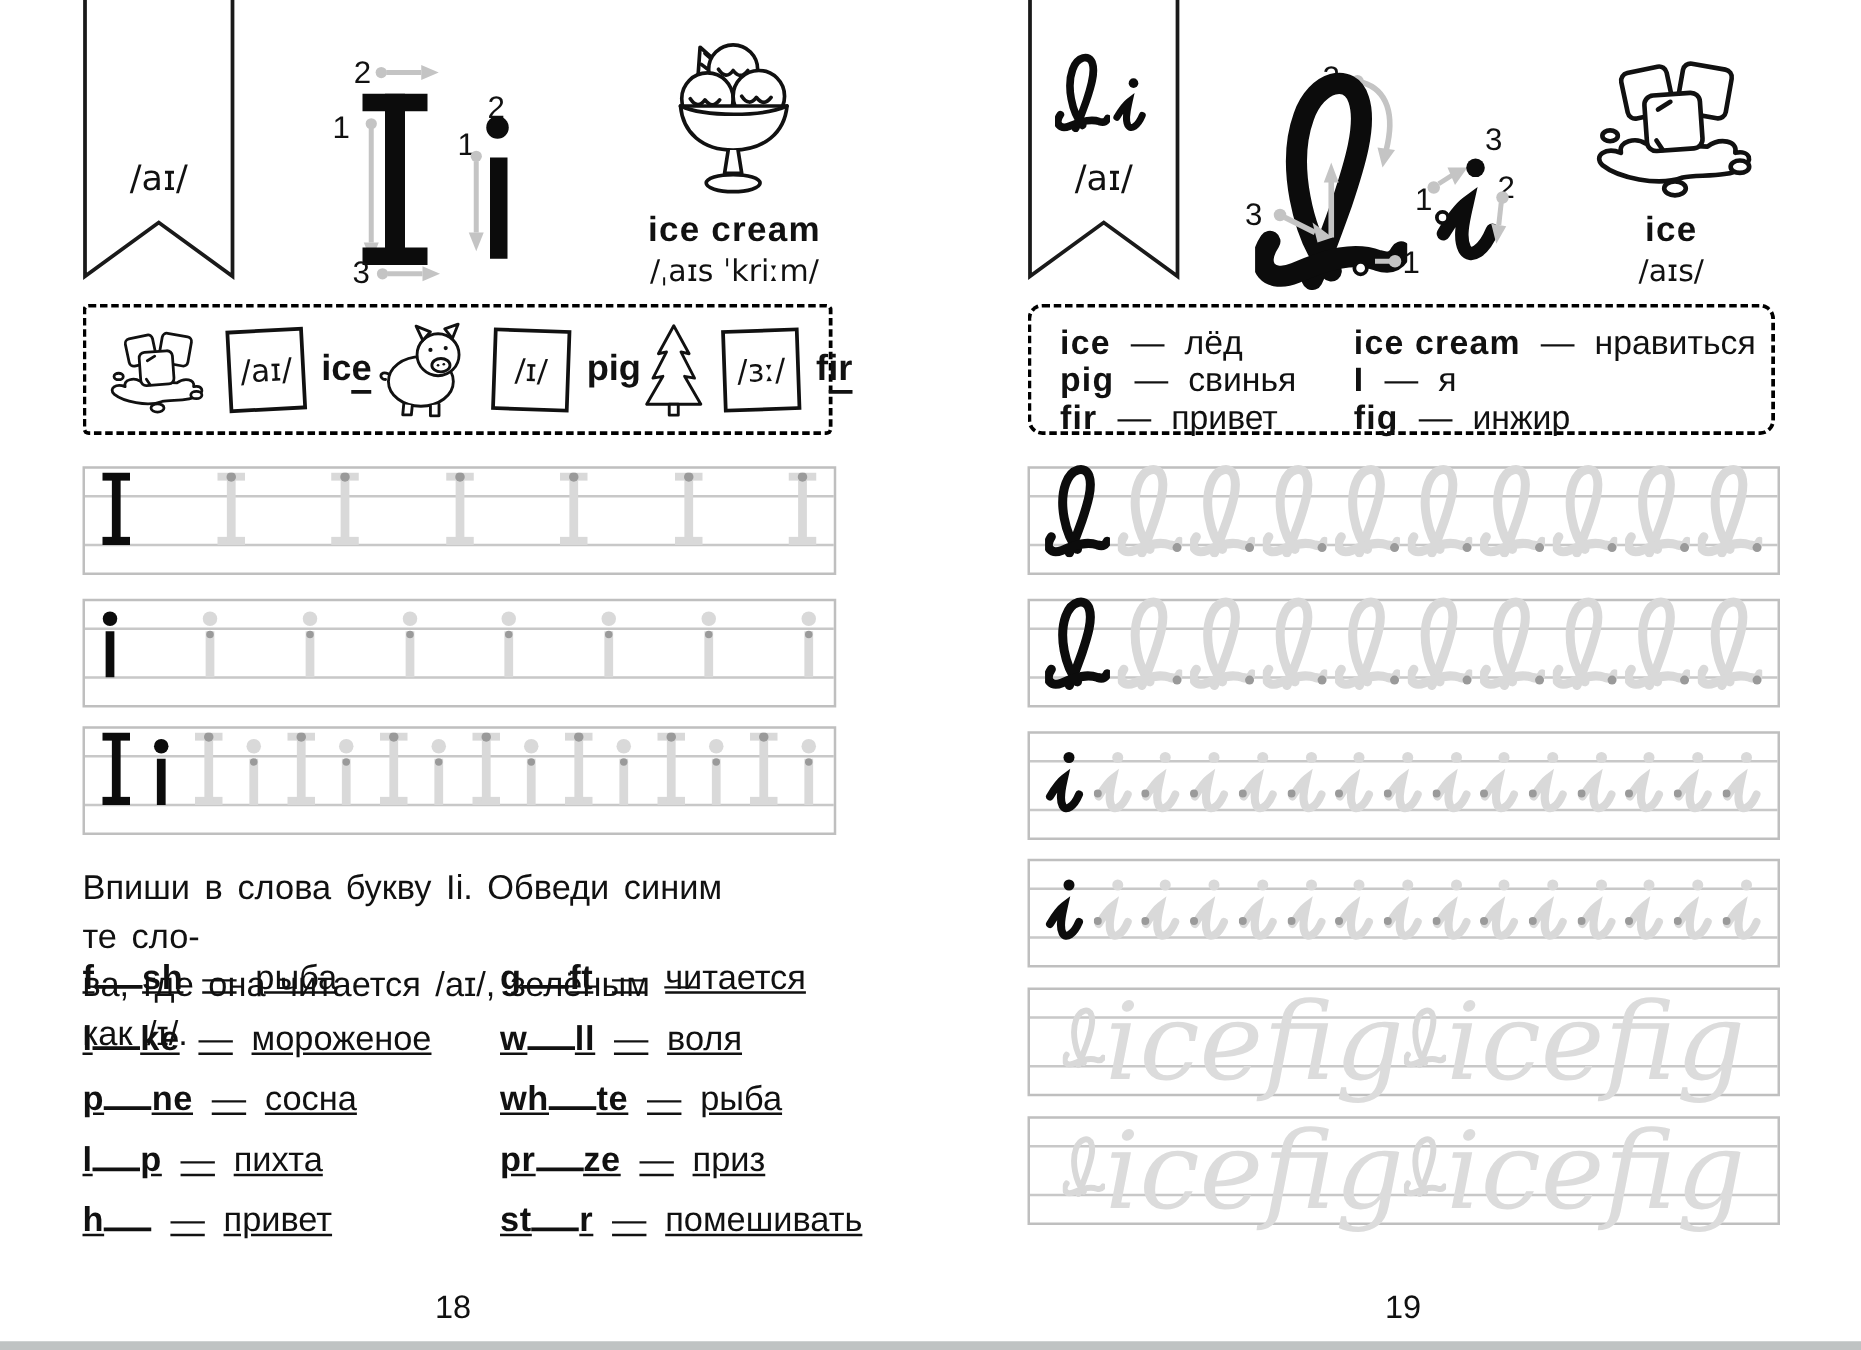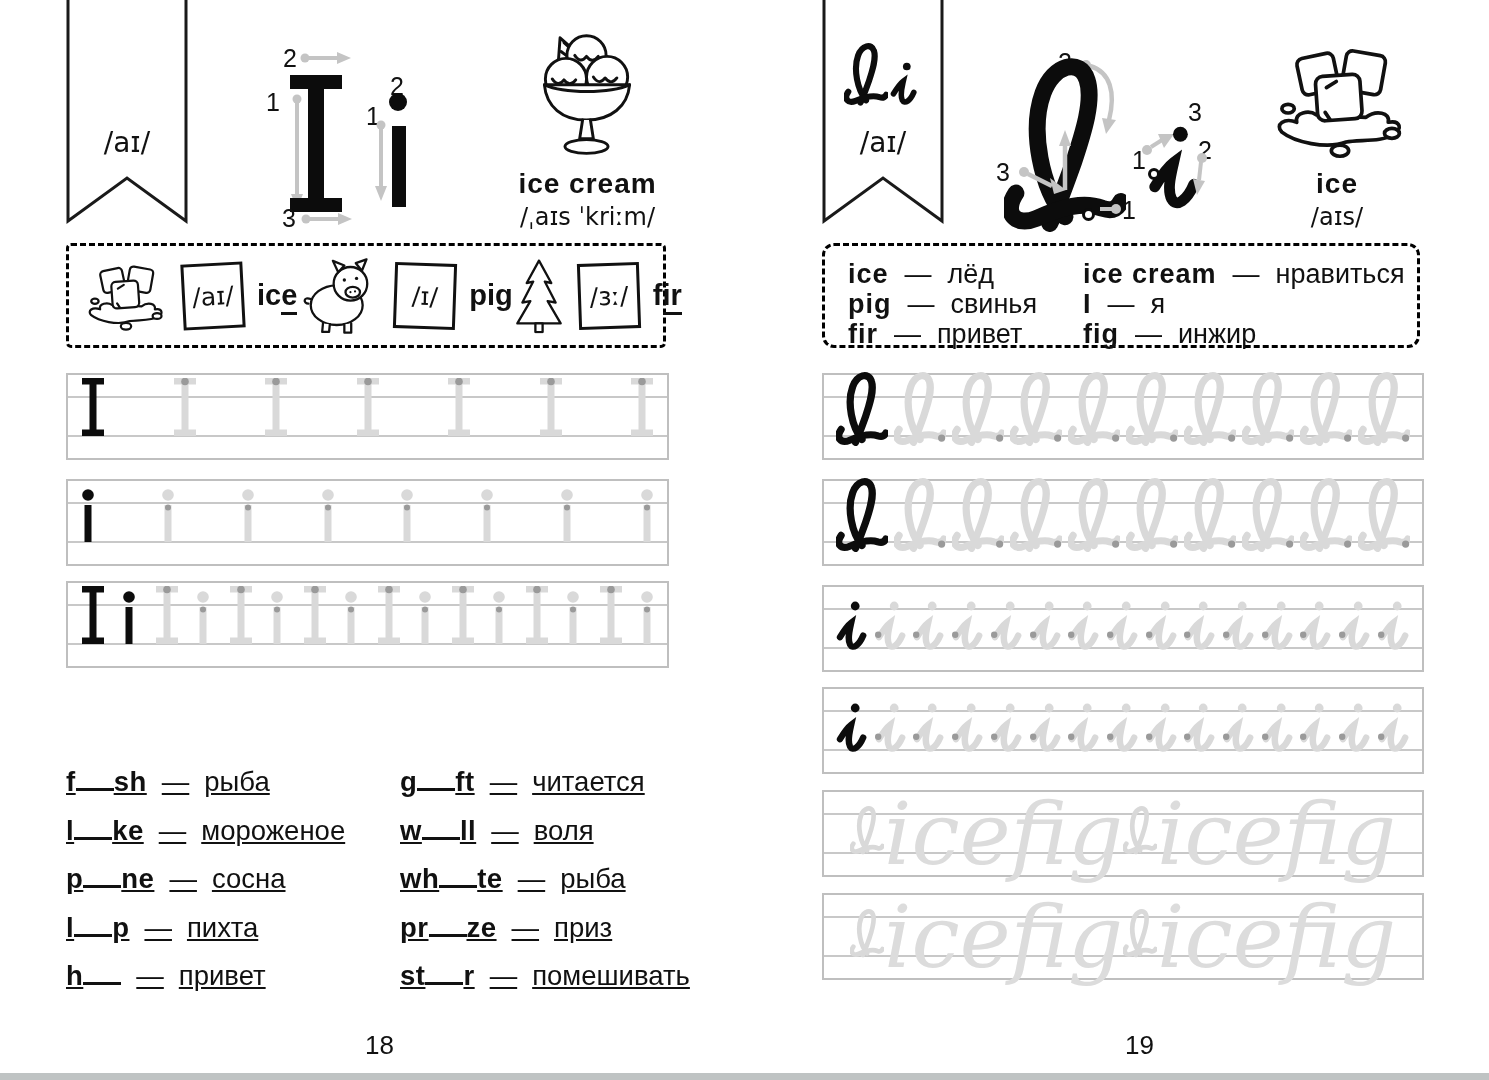--- a/index.html
+++ b/index.html
@@ -50,21 +50,21 @@
   .wword{font-family:"DejaVu Serif",serif;font-style:italic;font-size:86px;line-height:80px;
          color:#dcdcdc;position:relative;top:2px;}
   
   #instruction{position:absolute;left:66px;top:690px;width:520px;font-size:27.5px;line-height:39px;
                word-spacing:4px;}
   .fillcol{position:absolute;top:766px;text-decoration:underline;}
   .fentry{height:48.5px;display:flex;align-items:baseline;font-size:27.5px;}
   .fen{font-weight:700;letter-spacing:0.5px;white-space:nowrap;}
   .blank{display:inline-block;width:38px;border-bottom:3px solid #111;}
   .fdash{margin:0 15px;}
-  .pageno{position:absolute;top:1030px;width:46px;text-align:right;font-size:26px;
+  .pageno{position:absolute;top:1030px;width:46px;text-align:left;font-size:26px;
           font-family:"Liberation Sans",sans-serif;}
   .bottom-strip{position:absolute;left:0;bottom:0;width:100%;height:7px;background:#bfc3c3;}
   .hiddefs{position:absolute;width:0;height:0;overflow:hidden;}
 </style>
 </head>
 <body>
 
 <svg class="hiddefs" aria-hidden="true">
   <defs>
     <symbol id="pI" viewBox="0 0 26 58">
@@ -214,20 +214,24 @@
       <div class="ex-item">
         <svg viewBox="0 0 72 104" width="52" height="80">
           <use href="#icoFir"></use>
         </svg>
         <div class="ph-box" style="transform: rotate(-2deg);">/ɜː/</div>
         <span class="ex-word"><span>f</span><span class="uline">ir</span></span>
       </div>
     </div>
 
   
+  <div id="instruction">
+    <div>Впиши в слова букву Ii. Обведи синим те сло-</div>
+    <div>ва, где она читается /aɪ/, зелёным — как /ɪ/.</div>
+  </div>
 
   
   <div class="fillcol" style="left:66px" id="fill-col1">
       <div class="fentry">
         <span class="fen">f<span class="blank"></span>sh</span>
         <span class="fdash">—</span>
         <span>рыба</span>
       </div>
       <div class="fentry">
         <span class="fen">l<span class="blank"></span>ke</span>

